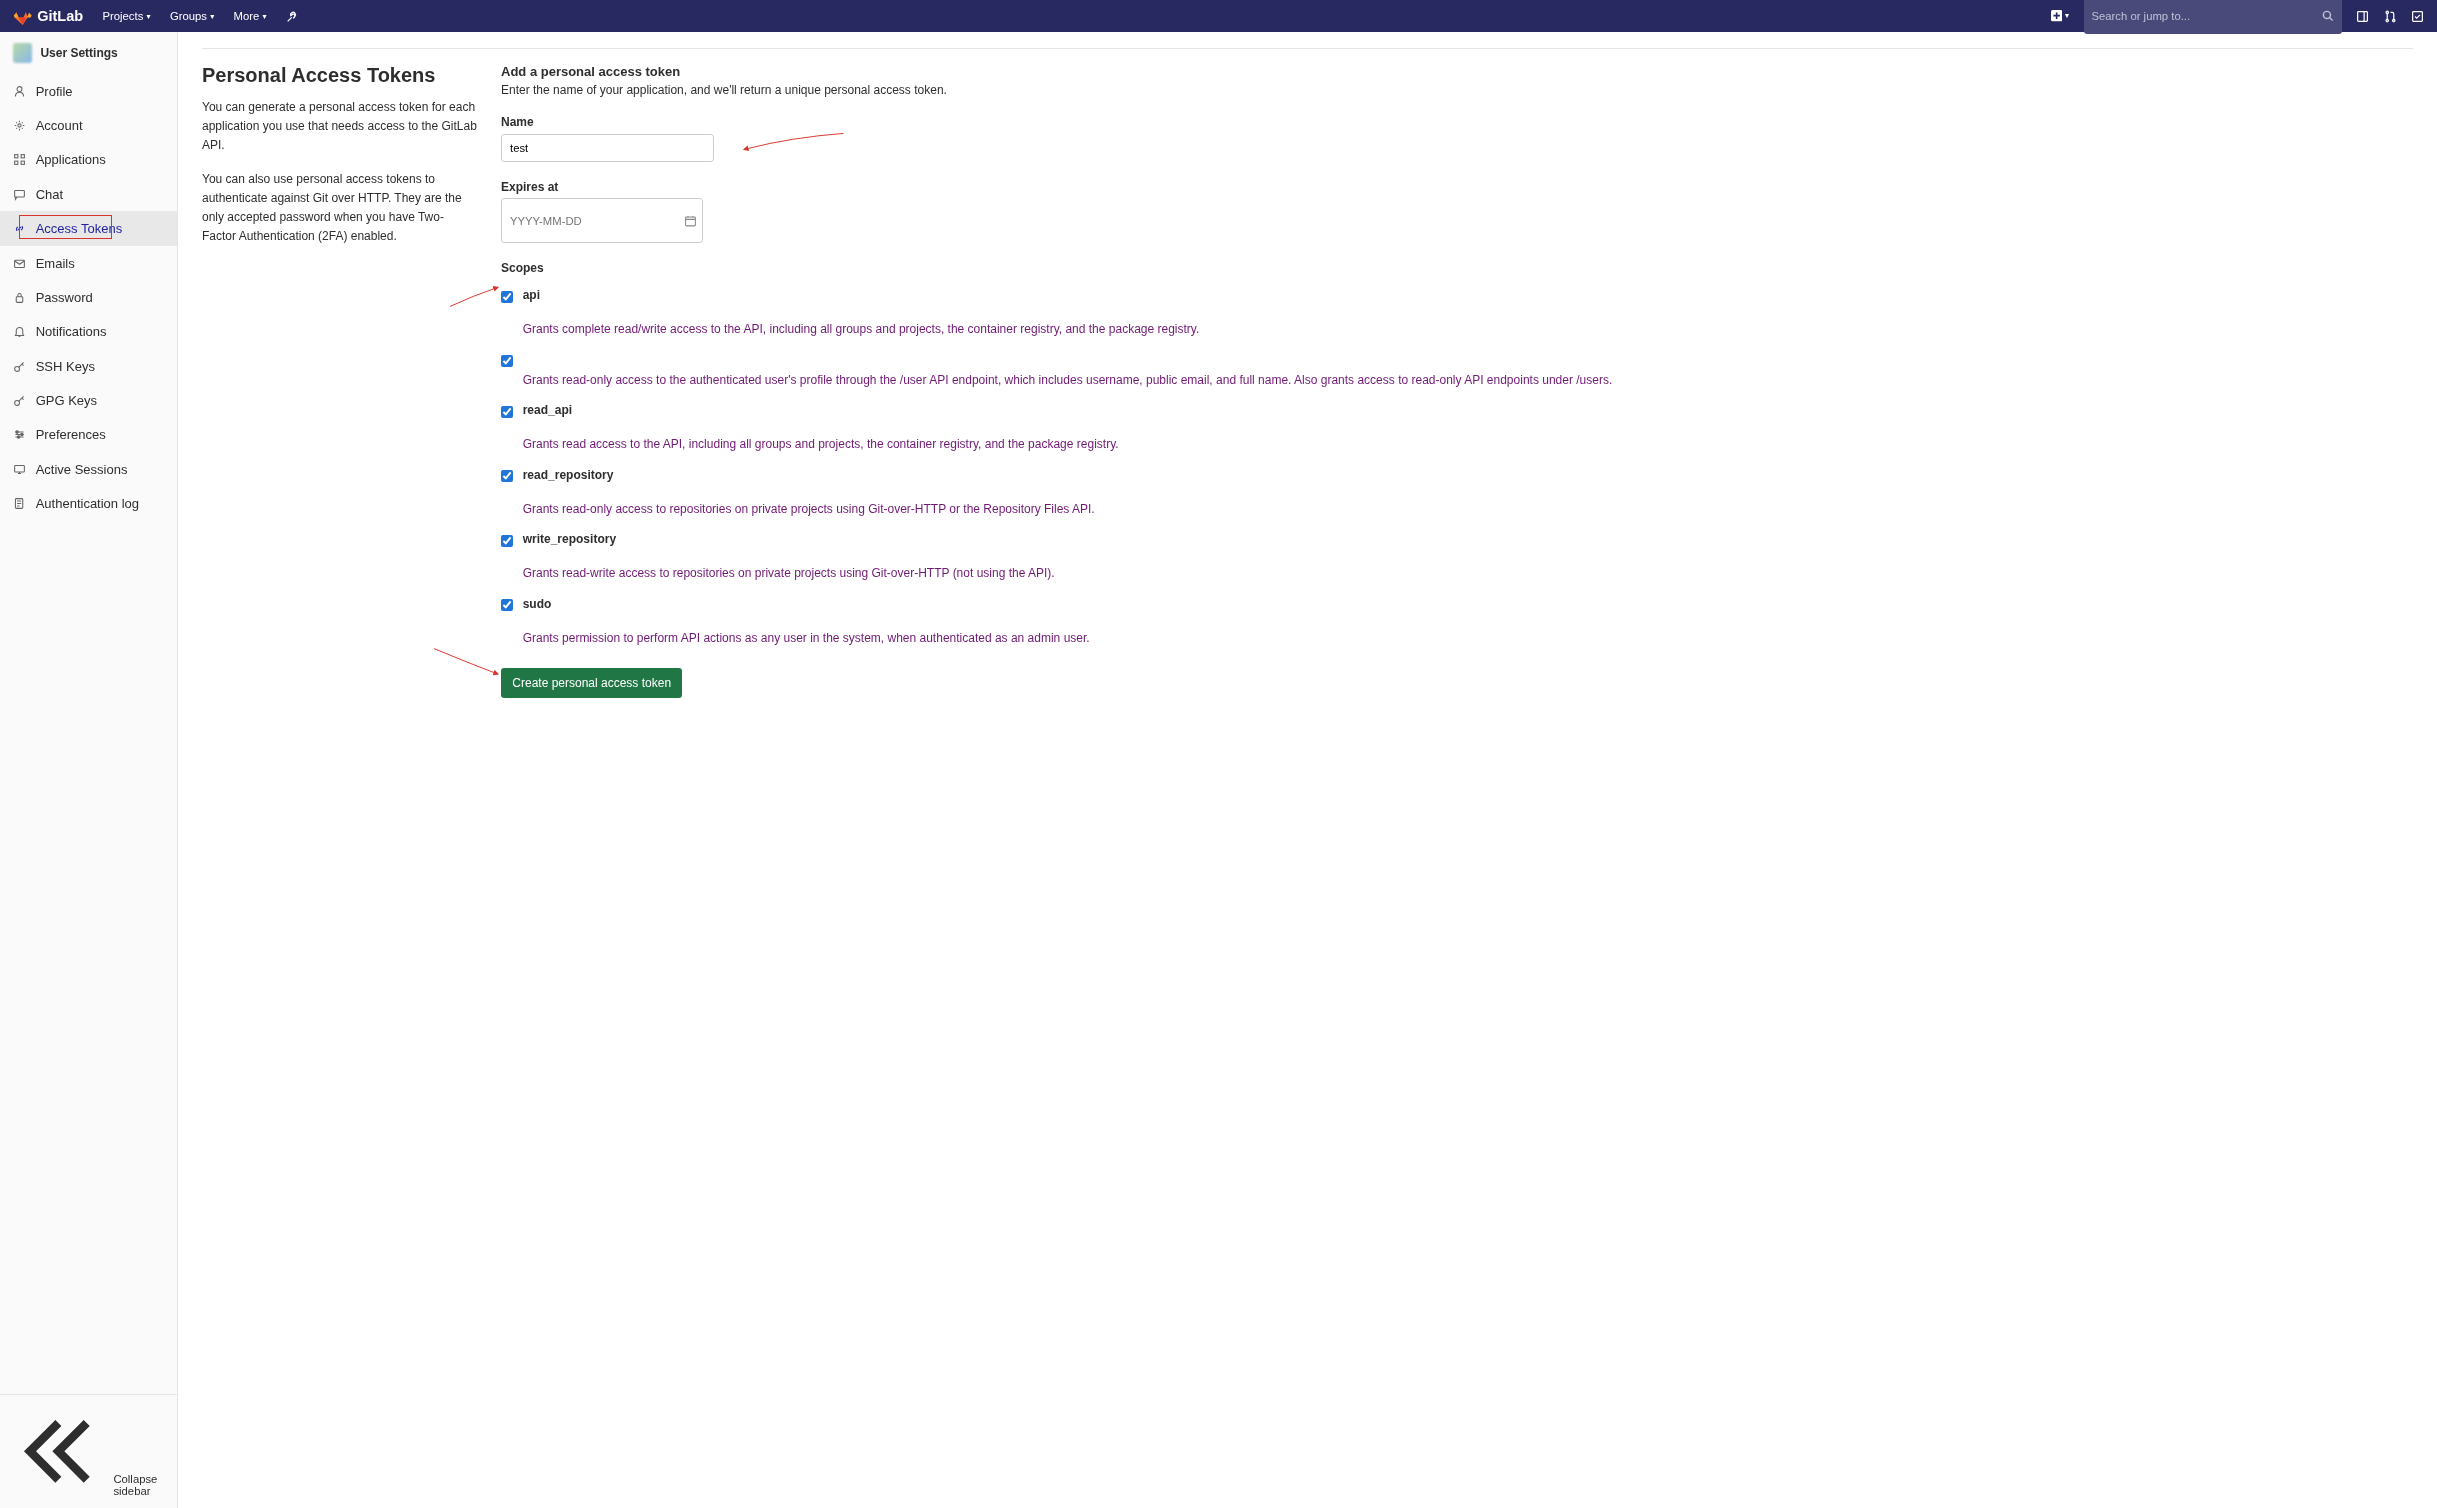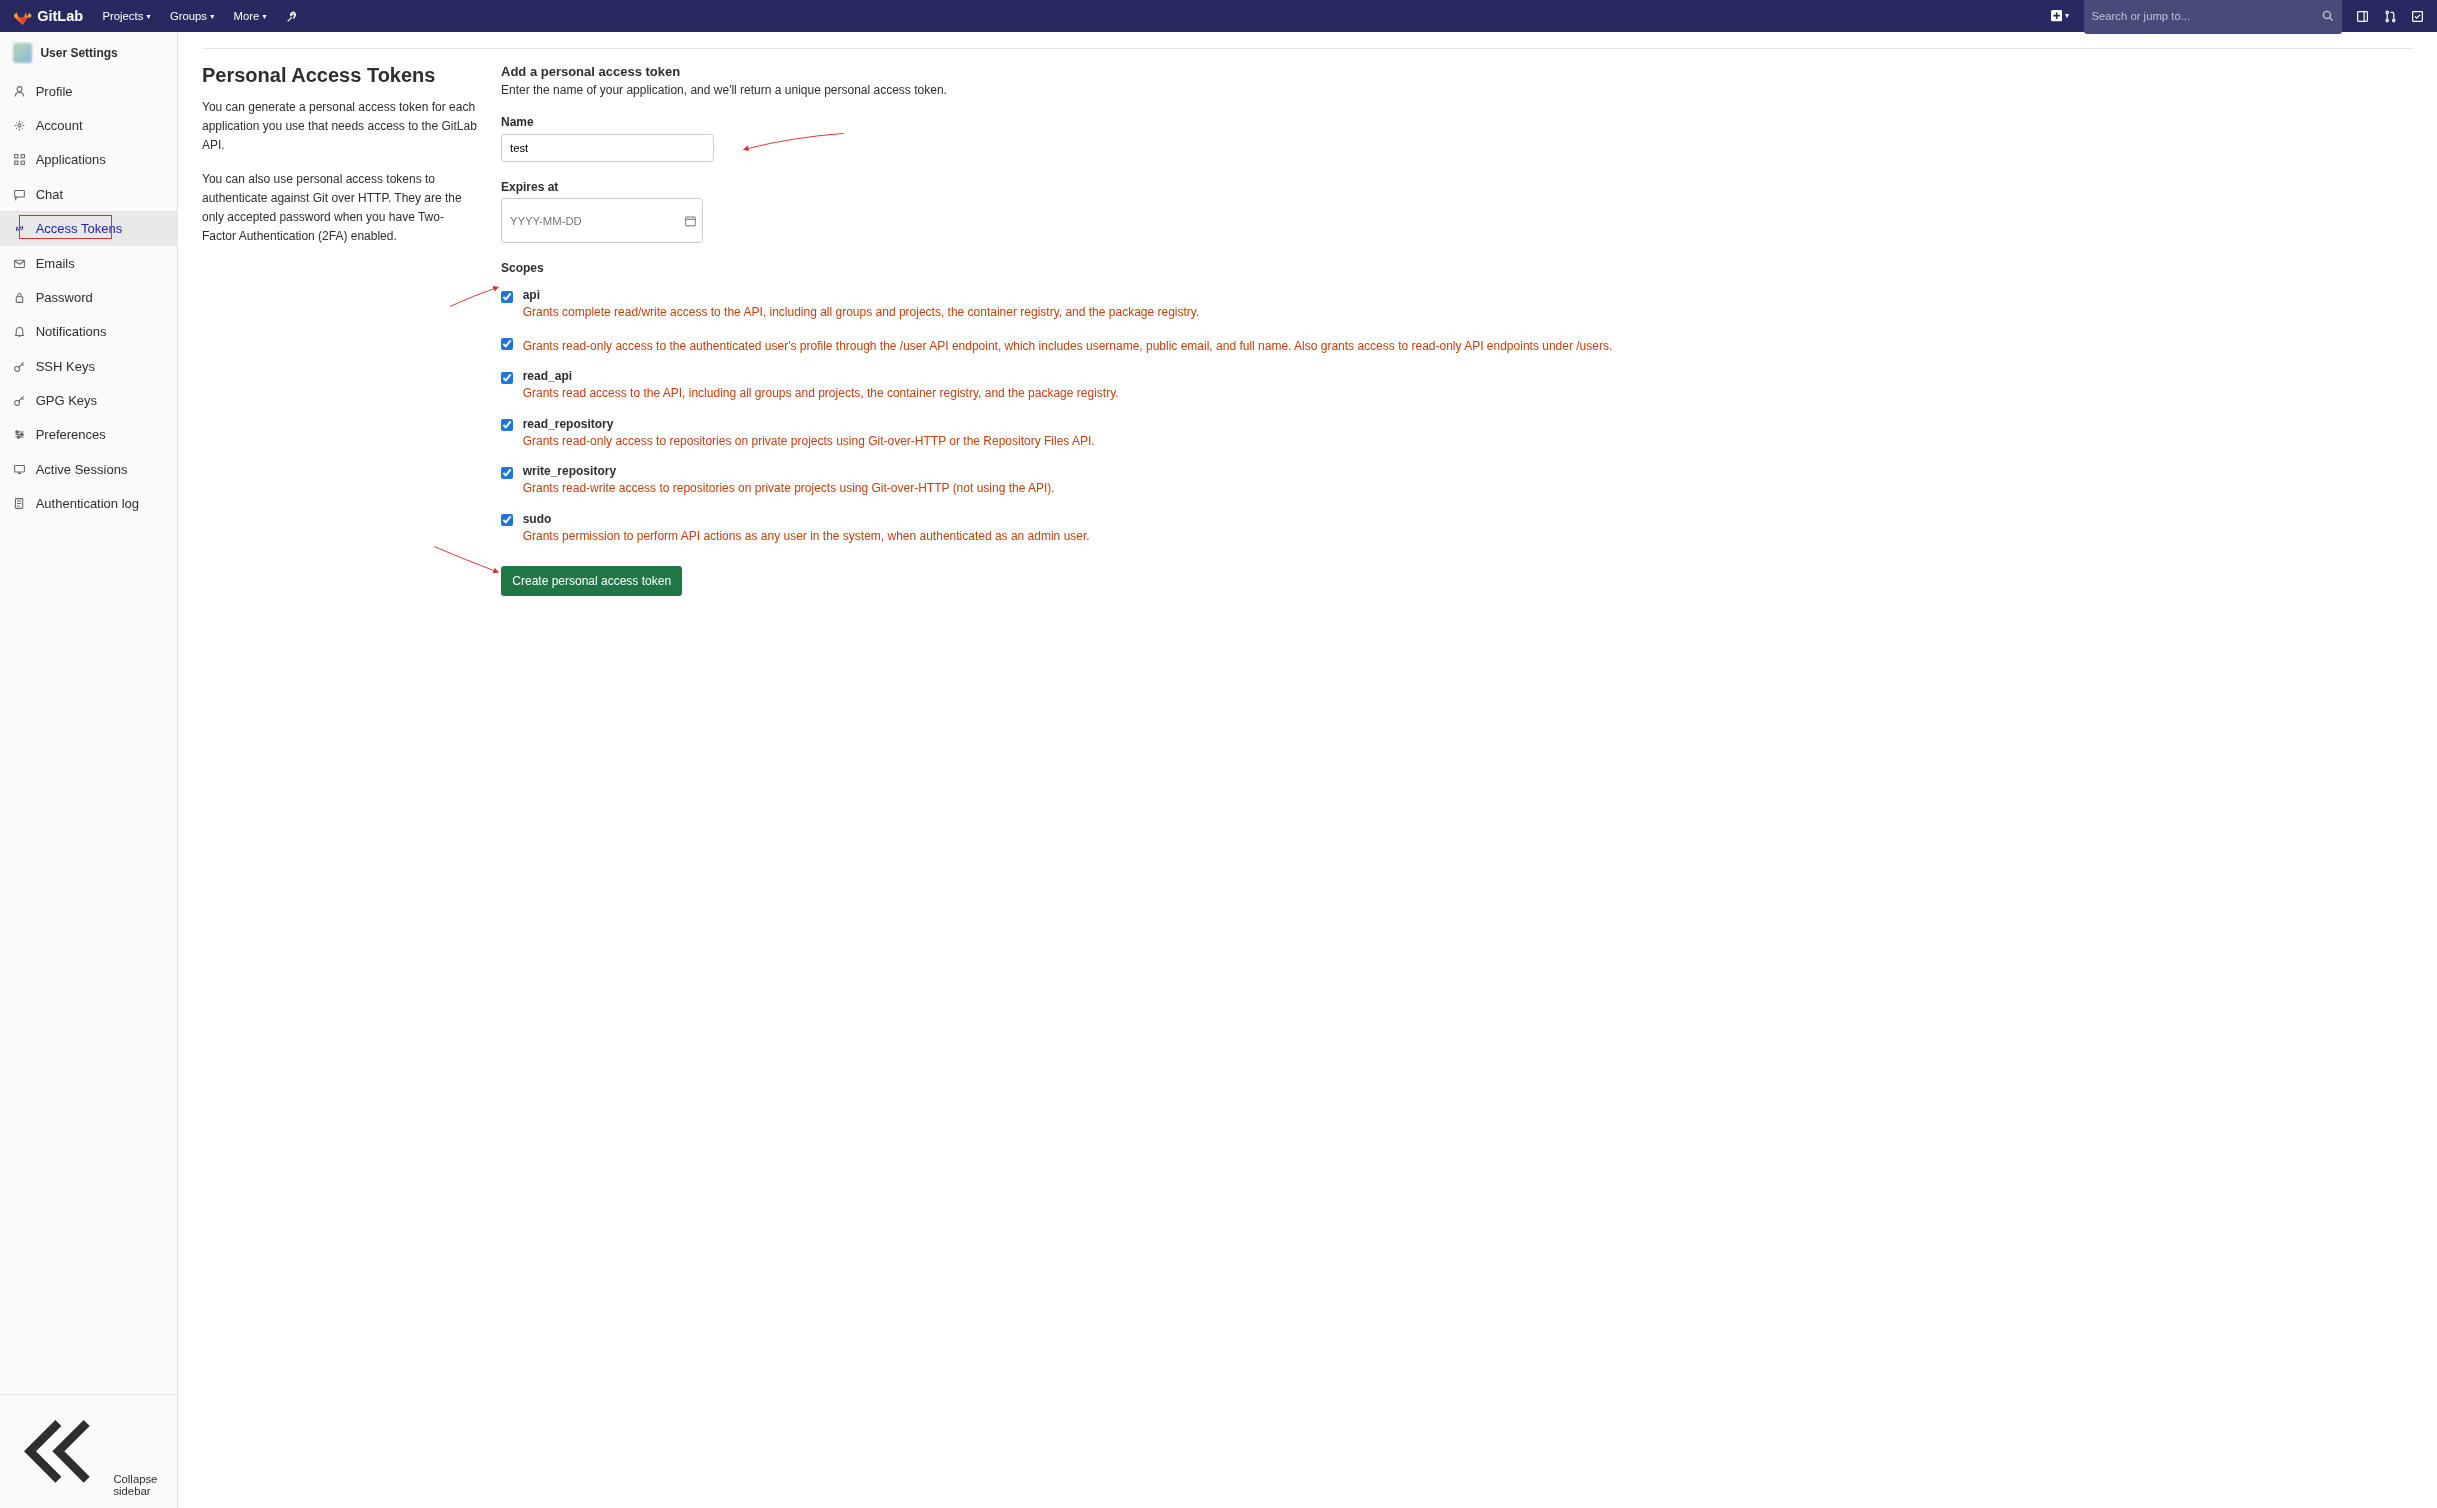--- a/index.html
+++ b/index.html
@@ -49,21 +49,21 @@
   .input-row { position: relative; margin-bottom: 18px; }
   .text-input { width: 213px; height: 27.5px; border: 0.8px solid #ccc; border-radius: 3.2px; padding: 0 8px; font-size: 11.3px; }
   .date-input { width: 202px; height: 45px; border: 0.8px solid #ccc; border-radius: 3.2px; padding: 0 26px 0 8px; font-size: 11.3px; position: relative; }
   .date-wrap { position: relative; display: inline-block; }
   .date-icon { position: absolute; right: 6.5px; top: 50%; transform: translateY(-50%); color: #888; width: 13px; height: 13px; }
 
   .scopes-title { font-weight: 700; font-size: 12px; margin-bottom: 13px; }
   .scope-item { display: flex; gap: 9.7px; margin-bottom: 14.5px; }
   .scope-item input[type=checkbox] { width: 12px; height: 12px; margin-top: 2.4px; accent-color: #1f75d8; cursor: pointer; }
   .scope-label { font-weight: 700; font-size: 12px; }
-  .scope-desc { font-size: 12px; color: #c2410c; line-height: 1.5; margin-top: 1px; }
+  .scope-desc { font-size: 12px; color: #701a75; line-height: 1.5; margin-top: 18px; }
 
   .create-btn { background: #217645; color: #fff; border: none; border-radius: 3.2px; padding: 8px 11.3px; font-size: 12px; cursor: pointer; margin-top: 6.5px; }
 
   
   .arrow { position: absolute; pointer-events: none; }
   .arrow svg { overflow: visible; }
 
   .rel { position: relative; }
 </style>
 </head>

